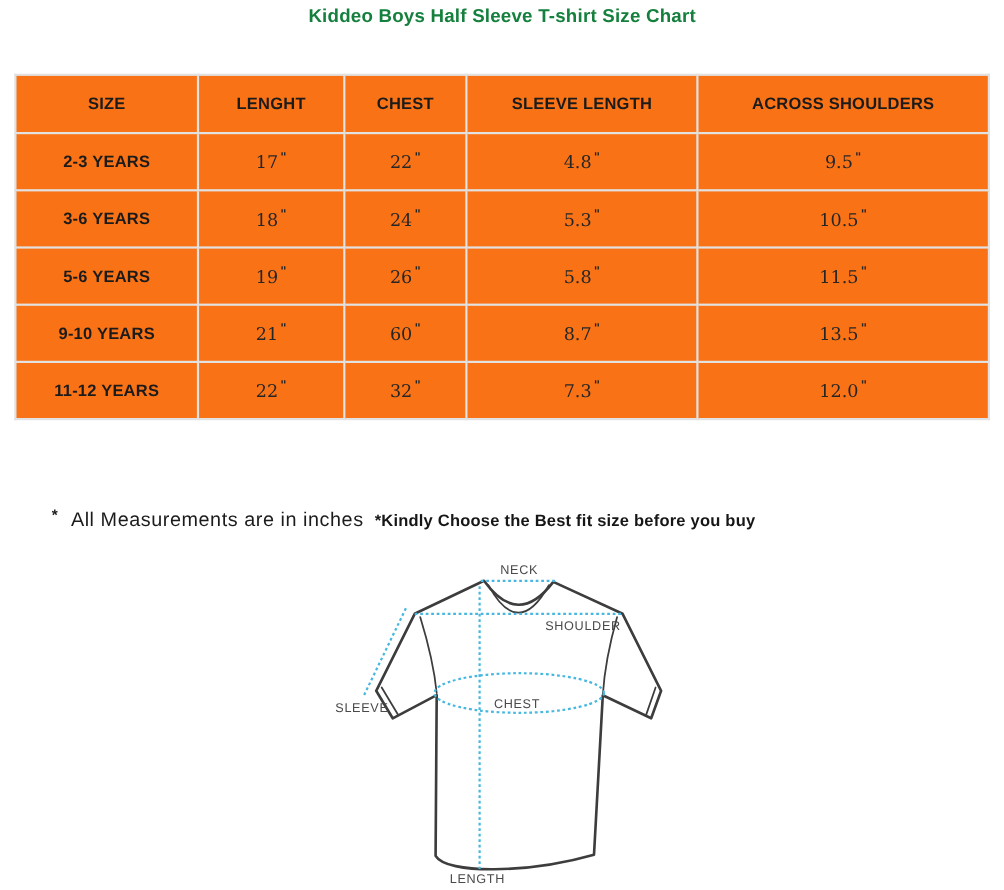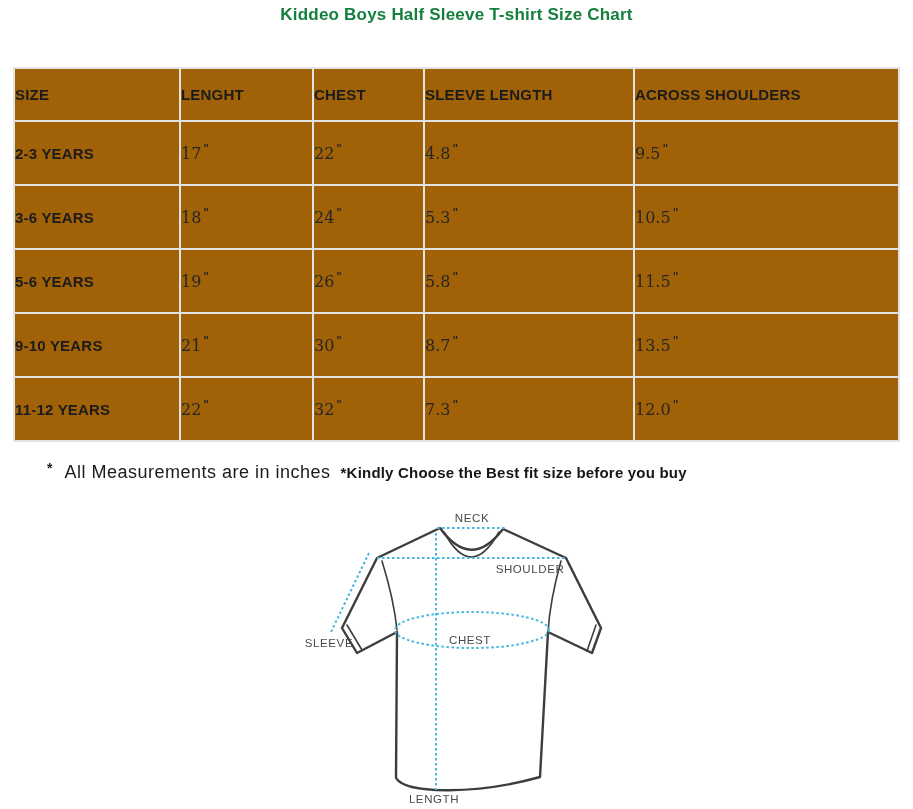--- a/index.html
+++ b/index.html
@@ -9,27 +9,27 @@
   }
   .page-title{
     position:absolute;top:5px;left:0;width:913px;text-align:center;
     font-size:17px;font-weight:700;letter-spacing:.2px;color:#15803d;
   }
   .table-wrap{position:absolute;left:13px;top:67px;}
   table.size-chart{
     border-collapse:collapse;table-layout:fixed;width:885px;
   }
   table.size-chart td,table.size-chart th{
-    border:2px solid #e2e2e2;text-align:left;vertical-align:middle;
-    padding:0;background:#a16207;
+    border:2px solid #e2e2e2;text-align:center;vertical-align:middle;
+    padding:0;background:#f97316;
   }
   table.size-chart thead th{
     height:51px;font-size:15px;font-weight:700;color:#1b1b1b;letter-spacing:.2px;
   }
-  table.size-chart tbody tr{height:64px;}
+  table.size-chart tbody tr{height:52px;}
   td.size-cell{font-size:15px;font-weight:700;color:#1b1b1b;letter-spacing:.2px;}
   td.num-cell{
     font-family:"DejaVu Serif",serif;font-size:16px;font-weight:400;color:#262626;
   }
   td.num-cell sup{
     font-family:"DejaVu Sans",sans-serif;font-size:11px;font-weight:700;
     color:#262626;line-height:0;margin-left:2px;
   }
   .footnote{
     position:absolute;left:47px;top:462px;display:flex;align-items:baseline;white-space:nowrap;
@@ -89,21 +89,21 @@
         <tr>
           <td class="size-cell">5-6 YEARS</td>
           <td class="num-cell"><span>19</span><sup>"</sup></td>
           <td class="num-cell"><span>26</span><sup>"</sup></td>
           <td class="num-cell"><span>5.8</span><sup>"</sup></td>
           <td class="num-cell"><span>11.5</span><sup>"</sup></td>
         </tr>
         <tr>
           <td class="size-cell">9-10 YEARS</td>
           <td class="num-cell"><span>21</span><sup>"</sup></td>
-          <td class="num-cell"><span>30</span><sup>"</sup></td>
+          <td class="num-cell"><span>60</span><sup>"</sup></td>
           <td class="num-cell"><span>8.7</span><sup>"</sup></td>
           <td class="num-cell"><span>13.5</span><sup>"</sup></td>
         </tr>
         <tr>
           <td class="size-cell">11-12 YEARS</td>
           <td class="num-cell"><span>22</span><sup>"</sup></td>
           <td class="num-cell"><span>32</span><sup>"</sup></td>
           <td class="num-cell"><span>7.3</span><sup>"</sup></td>
           <td class="num-cell"><span>12.0</span><sup>"</sup></td>
         </tr>

